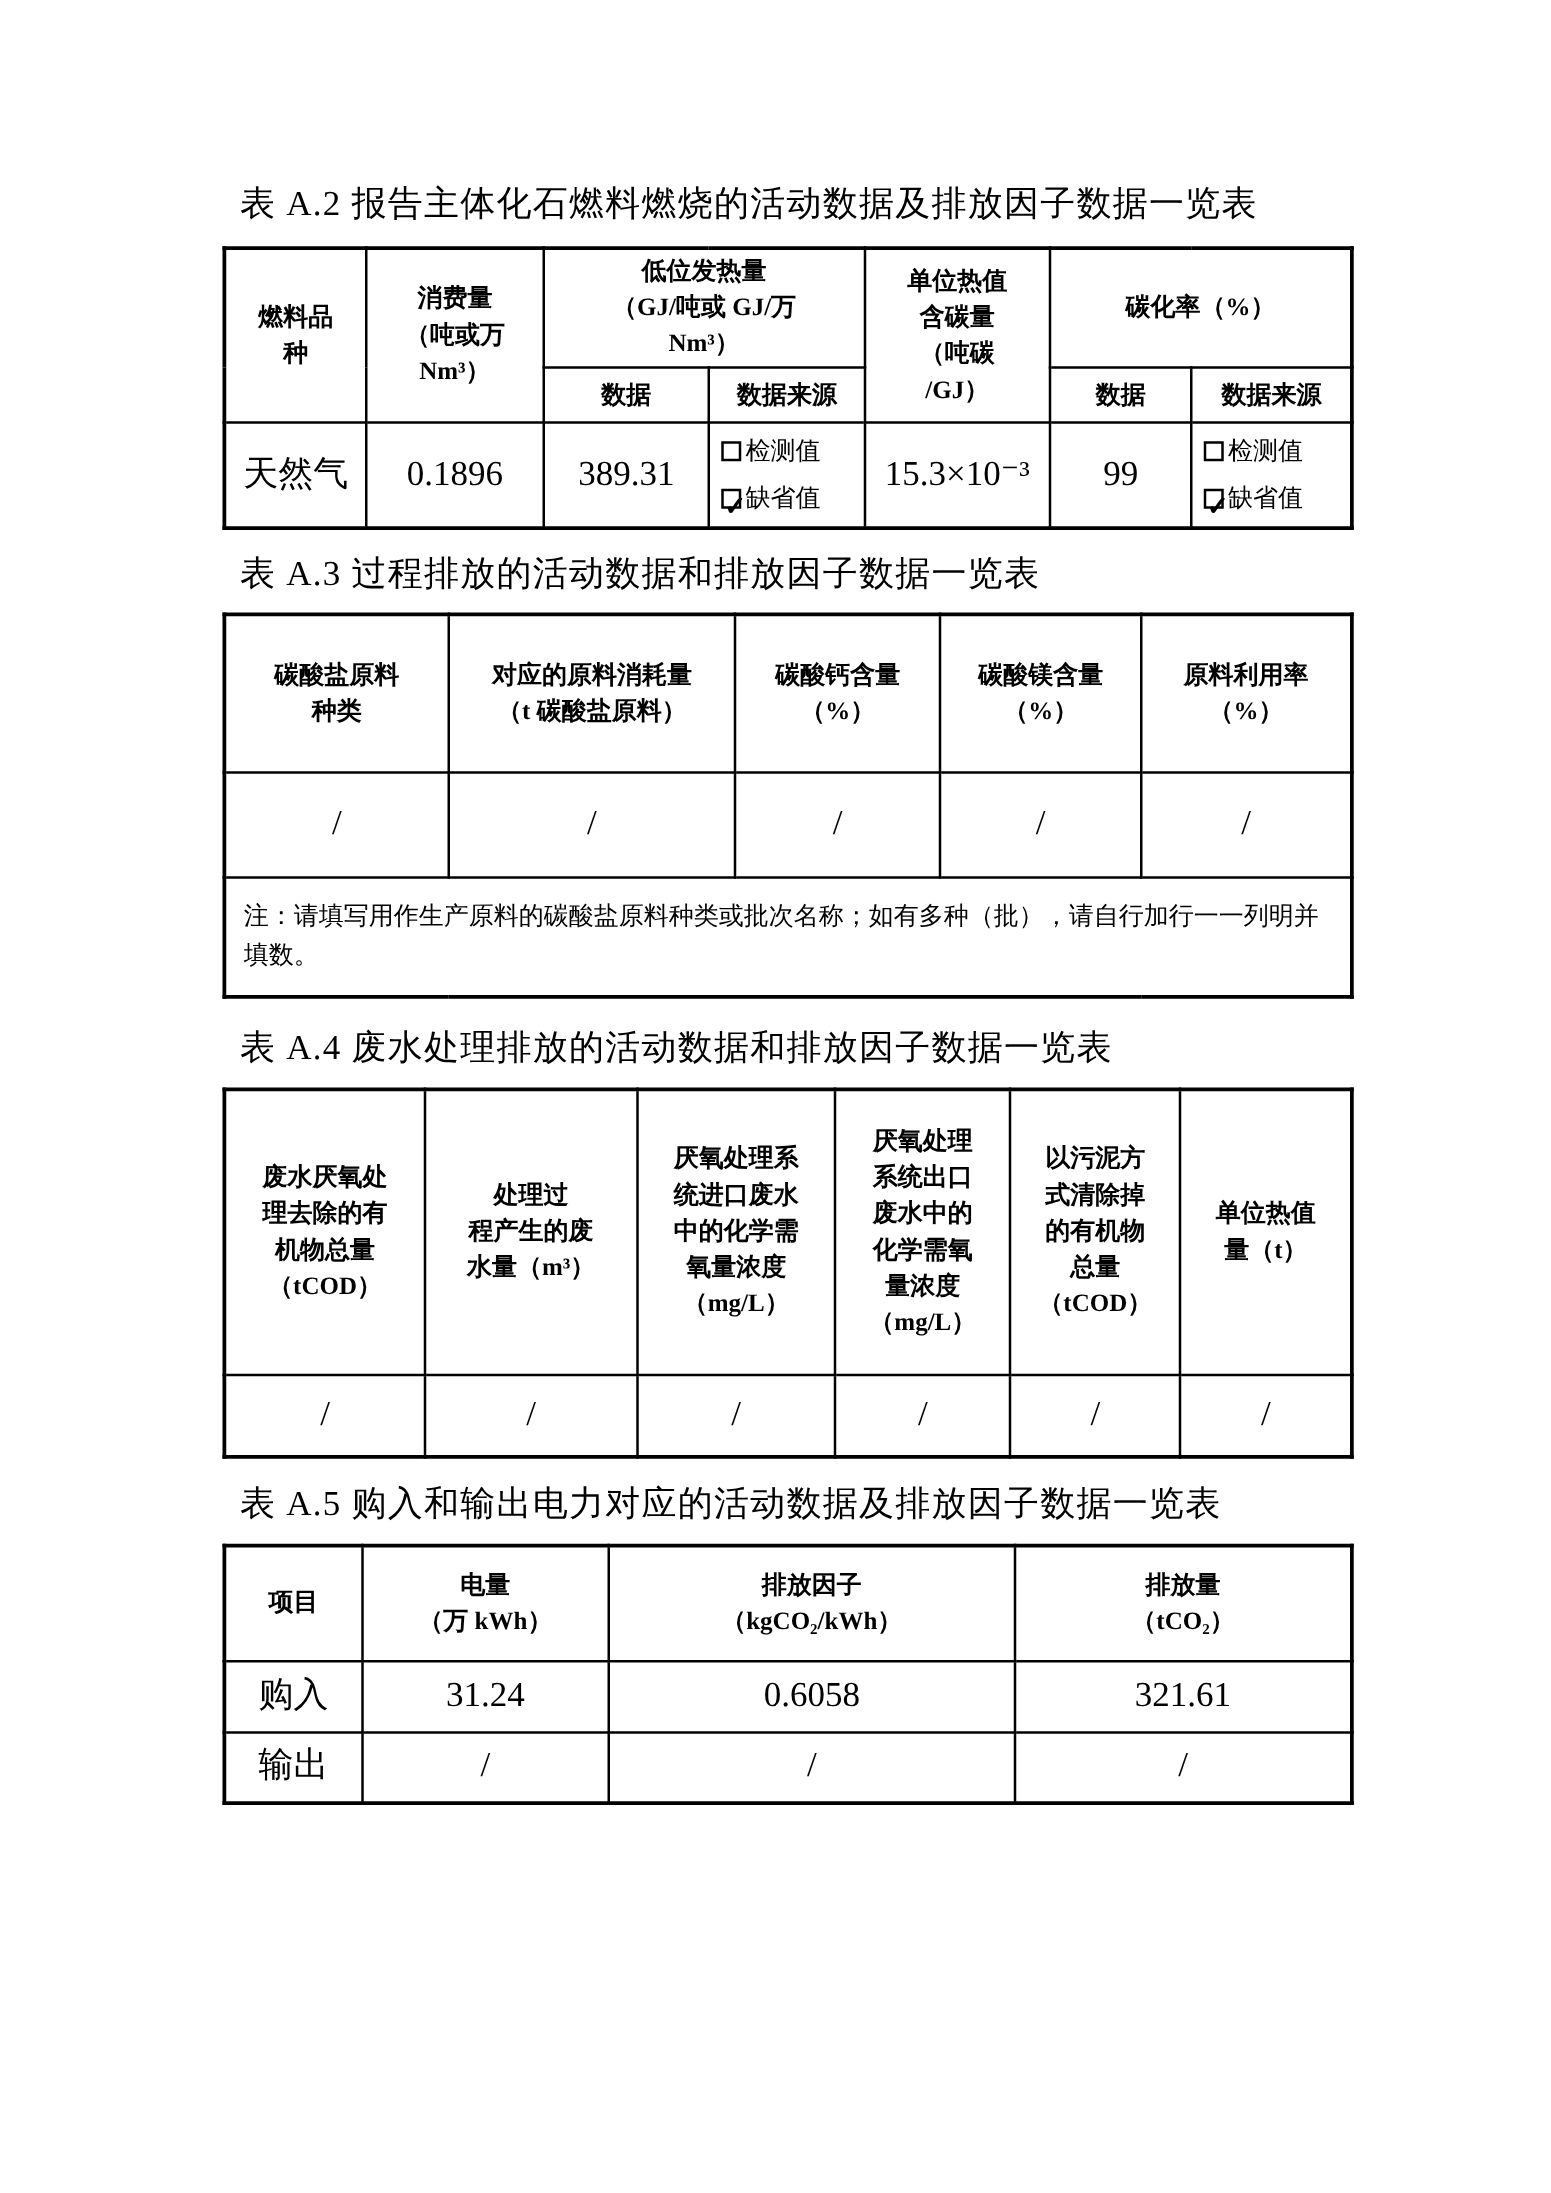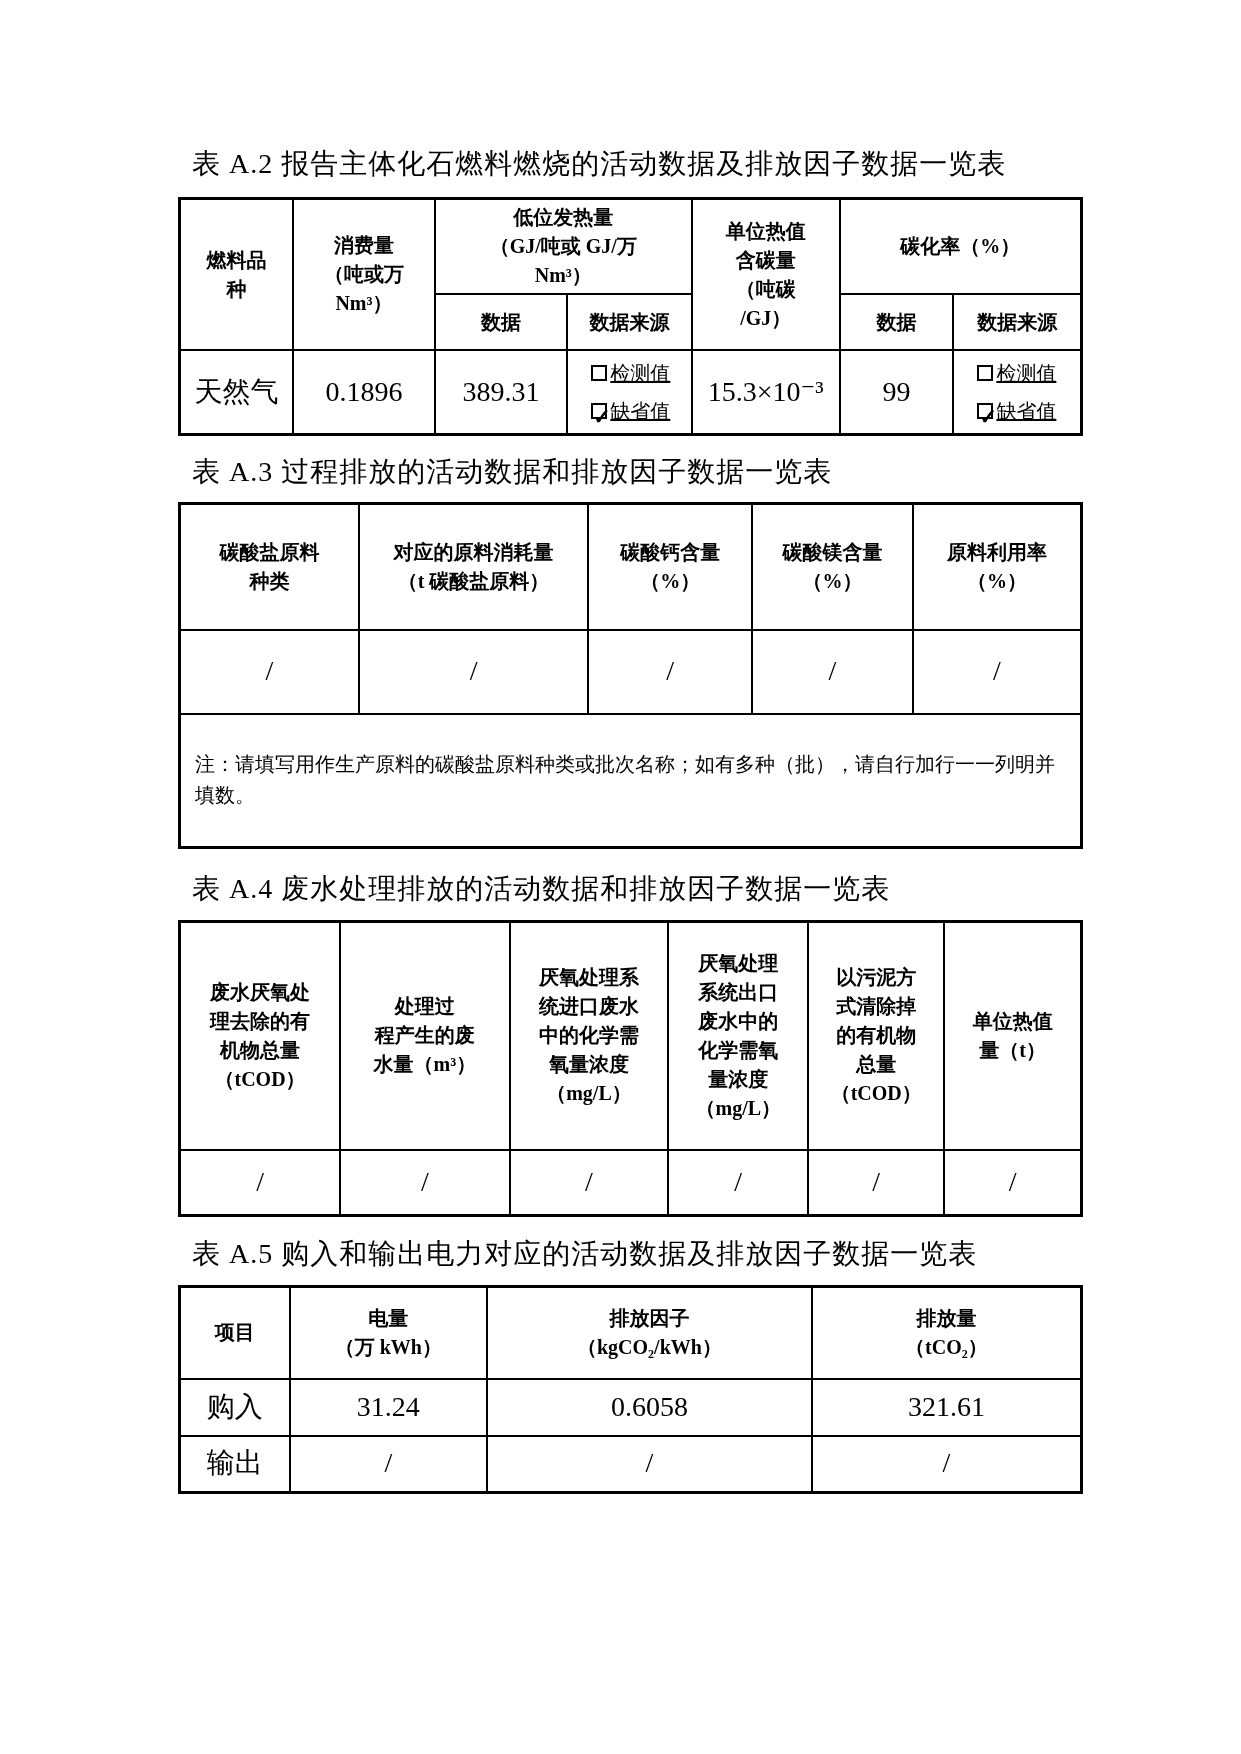--- a/index.html
+++ b/index.html
@@ -42,32 +42,32 @@
     line-height: 1.45;
   }
   td.hdr {
     font-weight: bold;
     white-space: pre-line;
   }
   td.val { font-size: 28px; }
 
   
   .a2 tr.r1 td { height: 56px; }
-  .a2 tr.r2 td { height: 56px; }
+  .a2 tr.r2 td { height: 44px; }
   .a2 tr.r3 td { height: 84px; }
   .a3 tr.rh td { height: 126px; text-align: center; }
   .a3 tr.rd td { height: 84px; }
-  .a3 tr.rn td { height: 134px; margin-top: 10px; }
+  .a3 tr.rn td { height: 96px; margin-top: 10px; }
   .a4 tr.rh td { height: 228px; }
   .a4 tr.rd td { height: 66px; }
   .a5 tr.rh td { height: 92px; }
   .a5 tr.rd td { height: 57px; }
 
   
-  td.cbx-cell { text-align: left; padding-left: 23px; text-decoration: underline; }
+  td.cbx-cell { text-align: left; padding-left: 9px; }
   .cbx-row {
     display: flex;
     align-items: center;
     line-height: 1.9;
     white-space: nowrap;
   }
   .cbx {
     display: inline-block;
     width: 16px; height: 16px;
     border: 2px solid #000;

